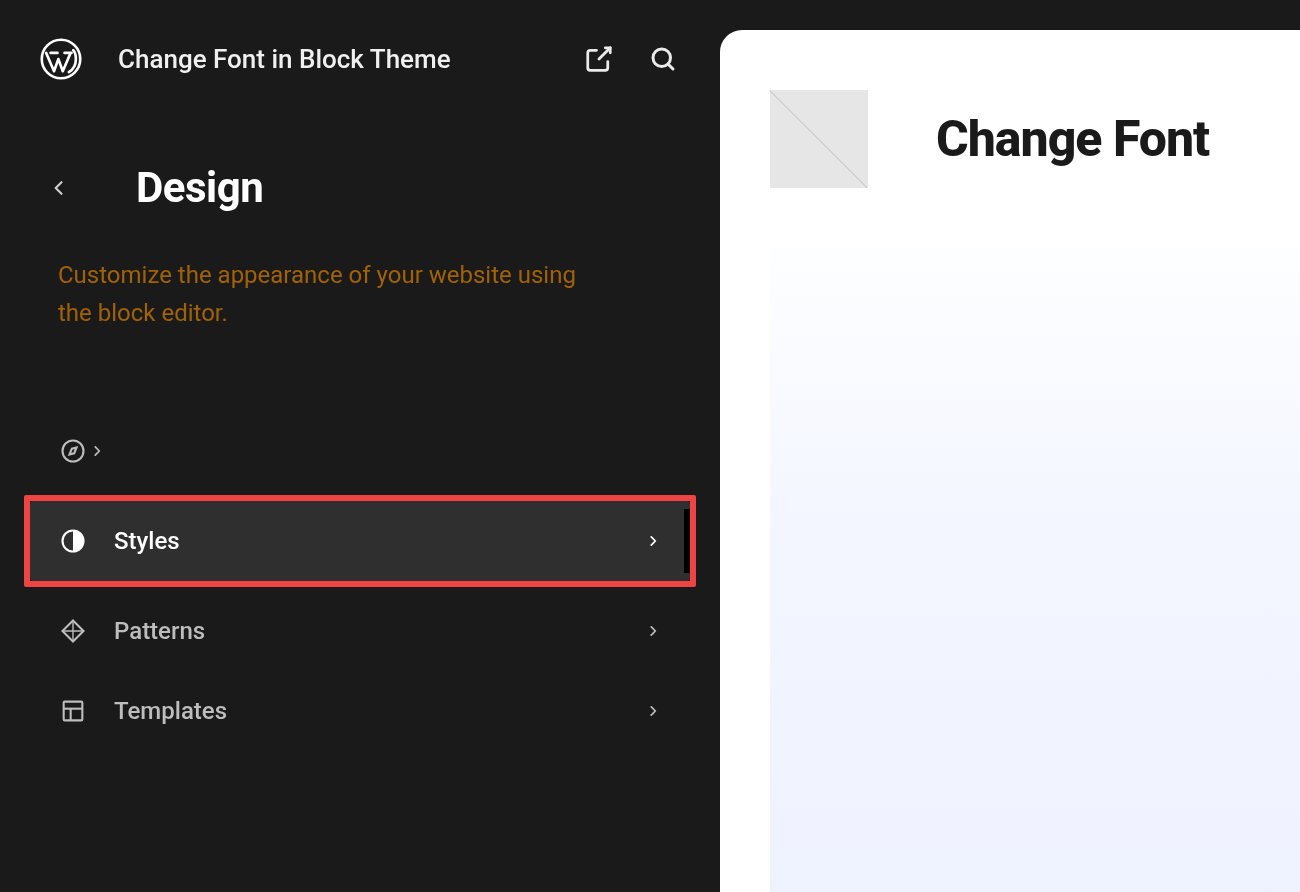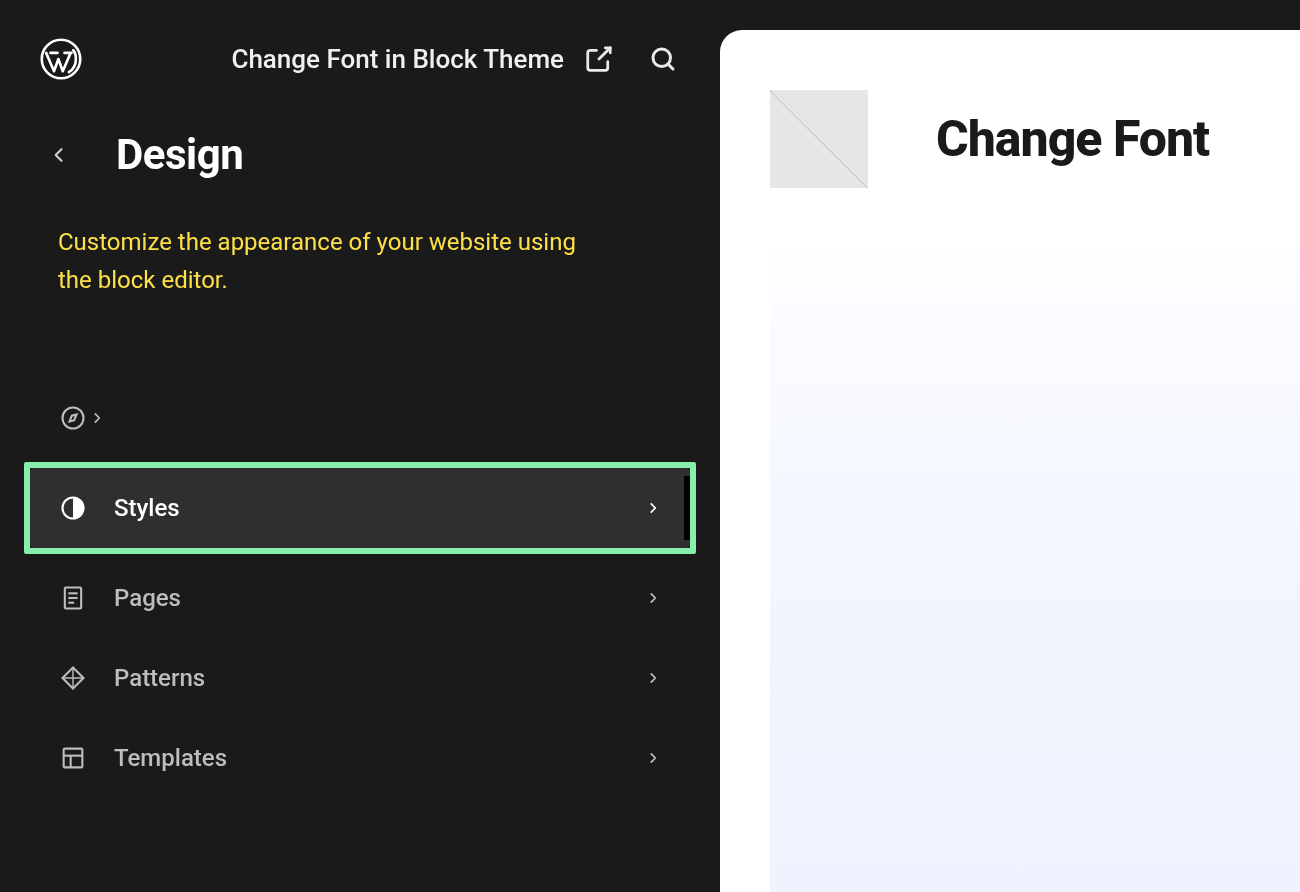--- a/index.html
+++ b/index.html
@@ -12,21 +12,20 @@
     background: #1a1a1a;
     color: #e0e0e0;
     position: relative;
   }
 
   .topbar {
     display: flex;
     align-items: center;
     padding: 38px 40px 0 40px;
     gap: 18px;
-    text-align: right;
   }
   .wp-logo {
     width: 42px; height: 42px;
     flex-shrink: 0;
     display: flex; align-items: center; justify-content: center;
   }
   .wp-logo svg { width: 42px; height: 42px; }
   .site-title {
     font-size: 26px;
     font-weight: 500;
@@ -39,40 +38,40 @@
     display: flex; align-items: center; justify-content: center;
     color: #eaeaea;
     cursor: pointer;
   }
   .top-icon svg { width: 30px; height: 30px; stroke: currentColor; }
 
   .panel-head {
     display: flex;
     align-items: center;
     padding: 0 40px;
-    margin-top: 50px;
-    gap: 38px;
+    margin-top: 83px;
+    gap: 58px;
   }
   .back-btn {
     width: 38px; height: 38px;
     display: flex; align-items: center; justify-content: center;
     color: #d0d0d0;
     cursor: pointer;
   }
   .back-btn svg { width: 20px; height: 20px; }
   .panel-title {
     font-size: 42px;
     font-weight: 700;
     color: #fff;
     letter-spacing: -0.5px;
   }
   .panel-desc {
     font-size: 24px;
     line-height: 1.6;
-    color: #fde047;
+    color: #a16207;
     padding: 0 58px;
     margin-top: 44px;
     max-width: 650px;
   }
 
   .menu {
     margin-top: 78px;
     padding: 0 30px;
   }
   .menu-item {
@@ -109,21 +108,21 @@
     border-radius: 4px;
   }
   .menu-item.active::after {
     content: '';
     position: absolute;
     right: 0; top: 8px; bottom: 8px;
     width: 6px;
     background: #000;
   }
   .highlight-wrap {
-    border: 6px solid #86efac;
+    border: 6px solid #ef4444;
     border-radius: 2px;
     margin: 4px -6px;
   }
   .highlight-wrap .menu-item { margin: 0; }
 
   .preview {
     flex-grow: 1;
     height: 100%;
     background: #fff;
     border-top-left-radius: 22px;
@@ -230,36 +229,20 @@
         </span>
         <span class="item-label">Styles</span>
         <span class="item-chevron">
           <svg viewBox="0 0 24 24" fill="none" stroke="#fff" stroke-width="3" stroke-linecap="round" stroke-linejoin="round">
               <polyline points="9 5 16 12 9 19"></polyline>
             </svg>
         </span>
       </div>
     </div>
 
-    <div class="menu-item">
-      <span class="item-icon">
-        <svg viewBox="0 0 24 24" stroke-width="1.8">
-            <rect x="5" y="3" width="14" height="18" rx="1"></rect>
-            <line x1="8" y1="8" x2="16" y2="8"></line>
-            <line x1="8" y1="12" x2="16" y2="12"></line>
-            <line x1="8" y1="16" x2="13" y2="16"></line>
-          </svg>
-      </span>
-      <span class="item-label">Pages</span>
-      <span class="item-chevron">
-        <svg viewBox="0 0 24 24" fill="none" stroke="#bdbdbd" stroke-width="3" stroke-linecap="round" stroke-linejoin="round">
-            <polyline points="9 5 16 12 9 19"></polyline>
-          </svg>
-      </span>
-    </div>
 
     <div class="menu-item">
       <span class="item-icon">
         <svg viewBox="0 0 24 24" stroke-width="1.8">
             <path d="M12 3 L21 12 L12 21 L3 12 Z"></path>
             <path d="M12 3 L12 21 M3 12 L21 12" stroke-width="1.2"></path>
           </svg>
       </span>
       <span class="item-label">Patterns</span>
       <span class="item-chevron">

